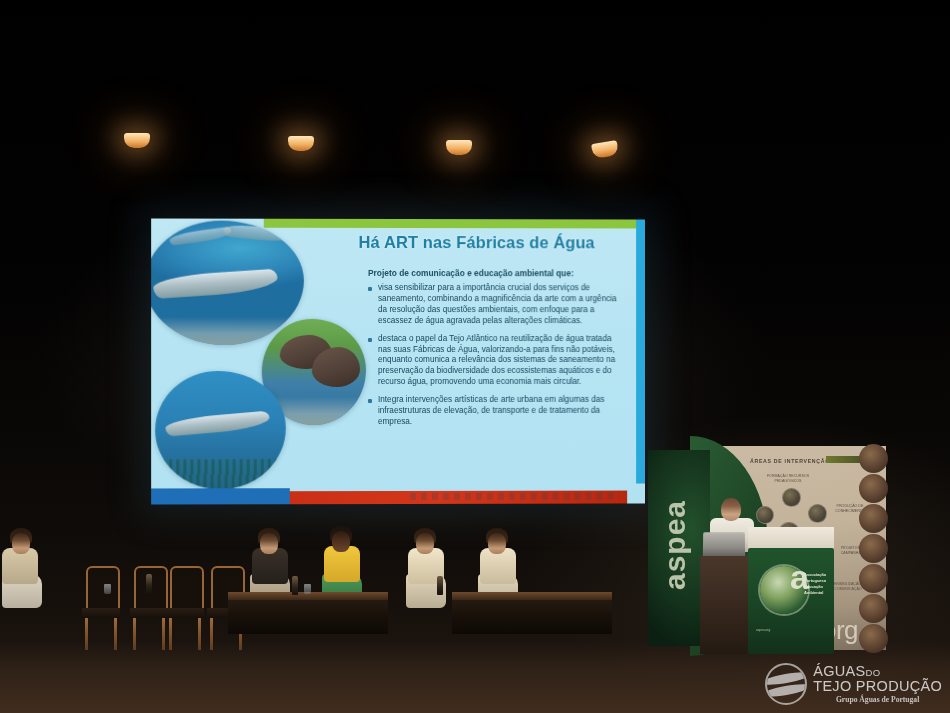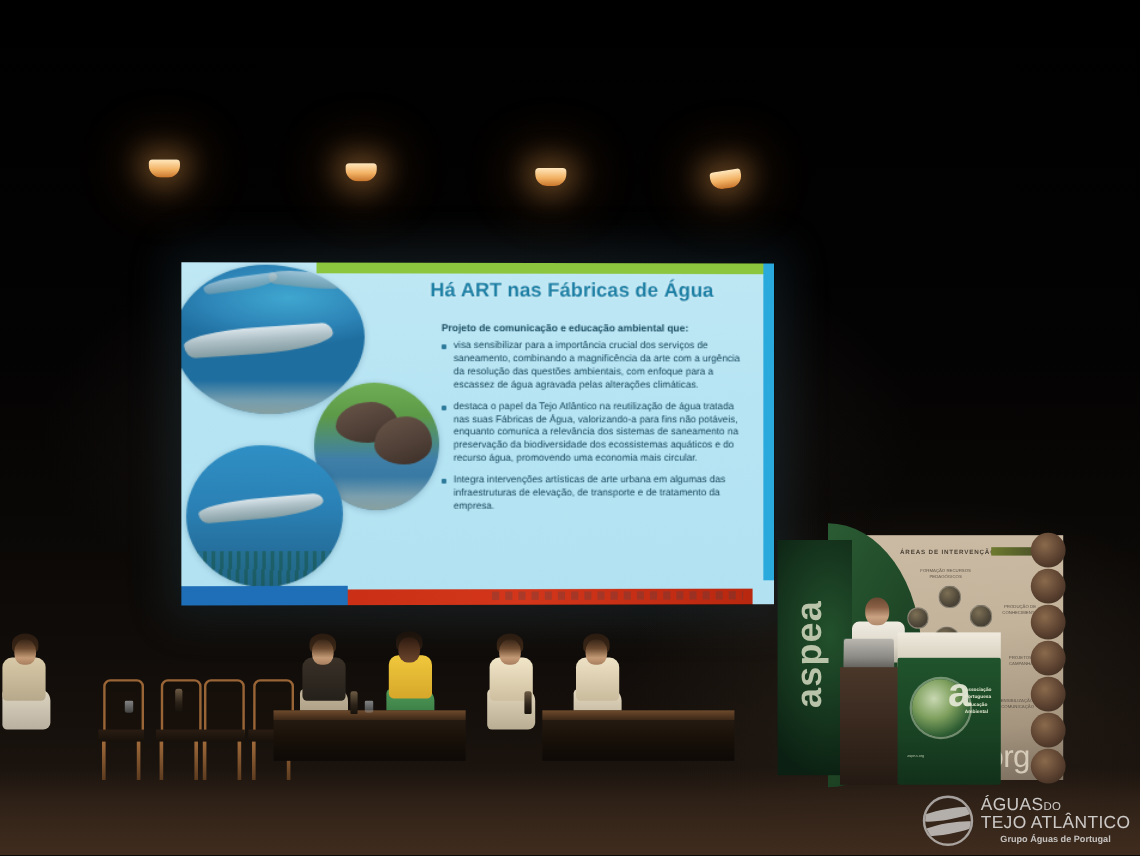--- a/index.html
+++ b/index.html
@@ -469,20 +469,21 @@
     letter-spacing: 0.3px;
     white-space: nowrap;
   }
   .wm-l3 {
     font-size: 7.6px;
     color: #e2e2e2;
     font-weight: bold;
     text-align: center;
     margin-top: 2px;
     white-space: nowrap;
+    font-family: Liberation Serif, serif;
   }
 </style>
 </head>
 <body>
 
 <div class="stage">
   <div class="backdrop"></div>
   <div class="floor"></div>
   <div class="floor-sheen"></div>
 
@@ -661,17 +662,17 @@
 
   <div class="watermark">
     <div class="wm-mark">
       <div class="wm-wave w1"></div>
       <div class="wm-wave w2"></div>
     </div>
     <div class="wm-text">
       <div class="wm-l1">
         <span>ÁGUAS</span><span class="sm">DO</span>
       </div>
-      <div class="wm-l2">TEJO ATLÂNTICO</div>
+      <div class="wm-l2">TEJO PRODUÇÃO</div>
       <div class="wm-l3">Grupo Águas de Portugal</div>
     </div>
   </div>
 </div>
 
 </body></html>

